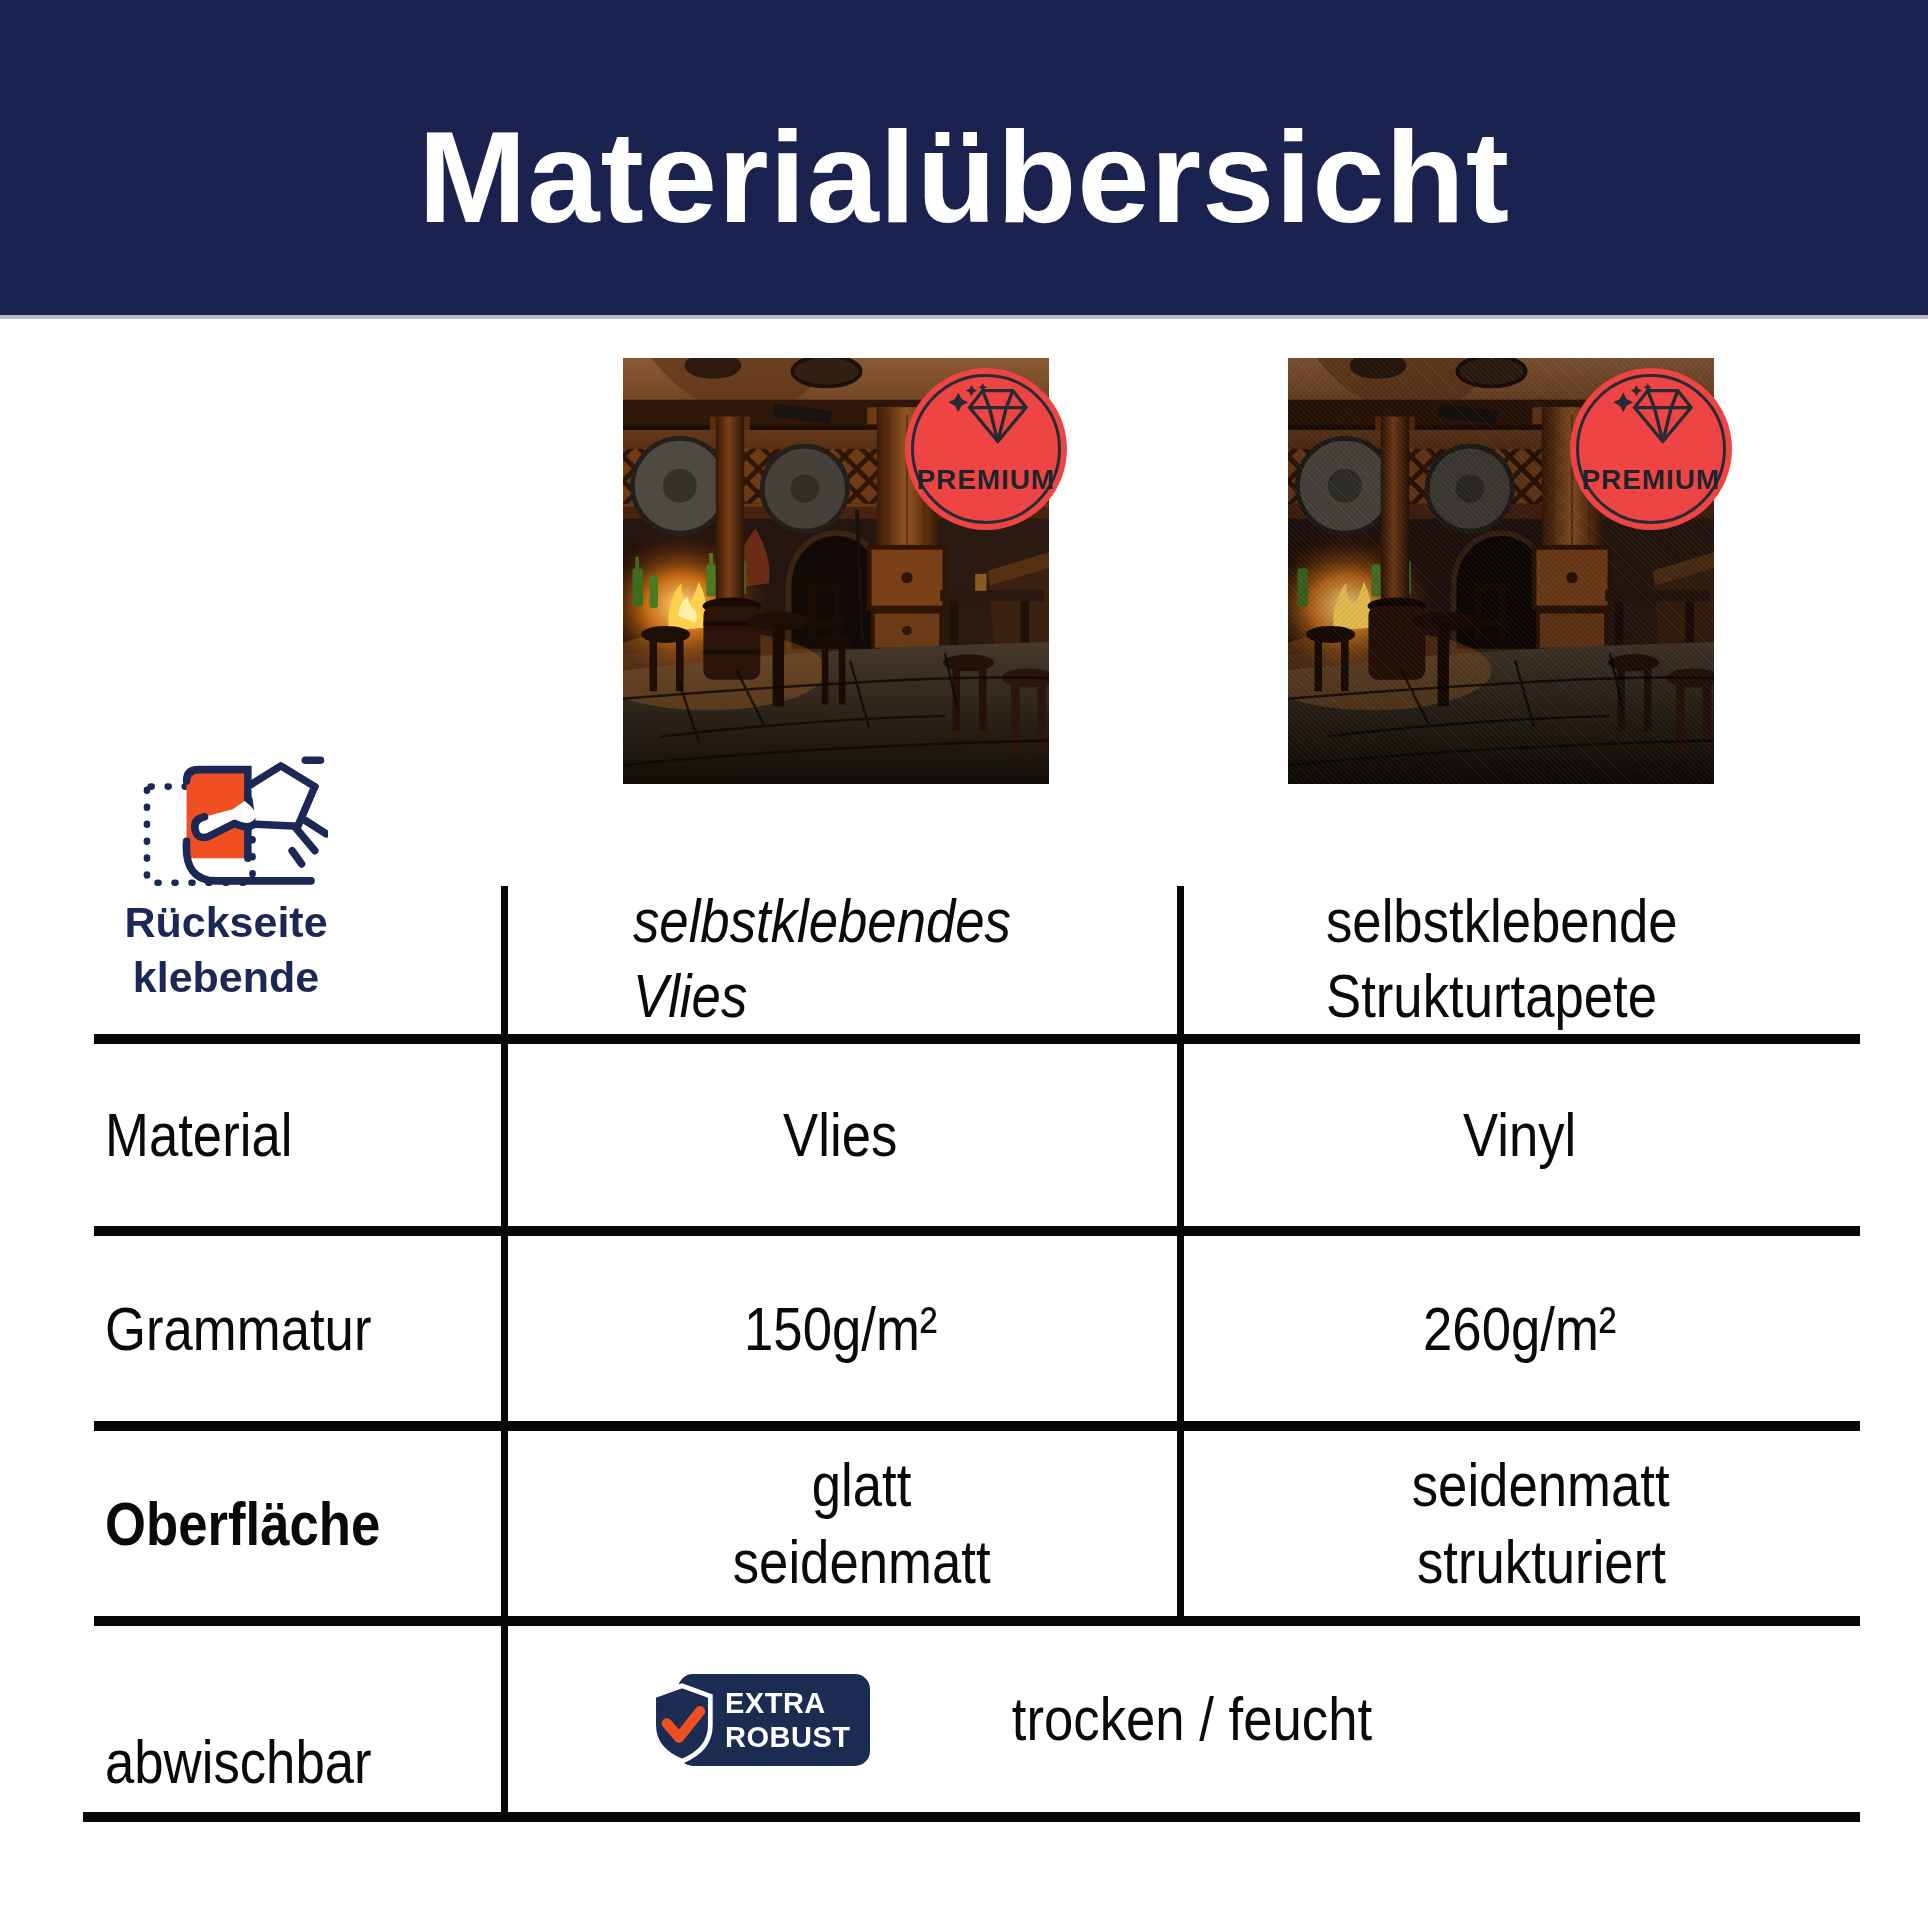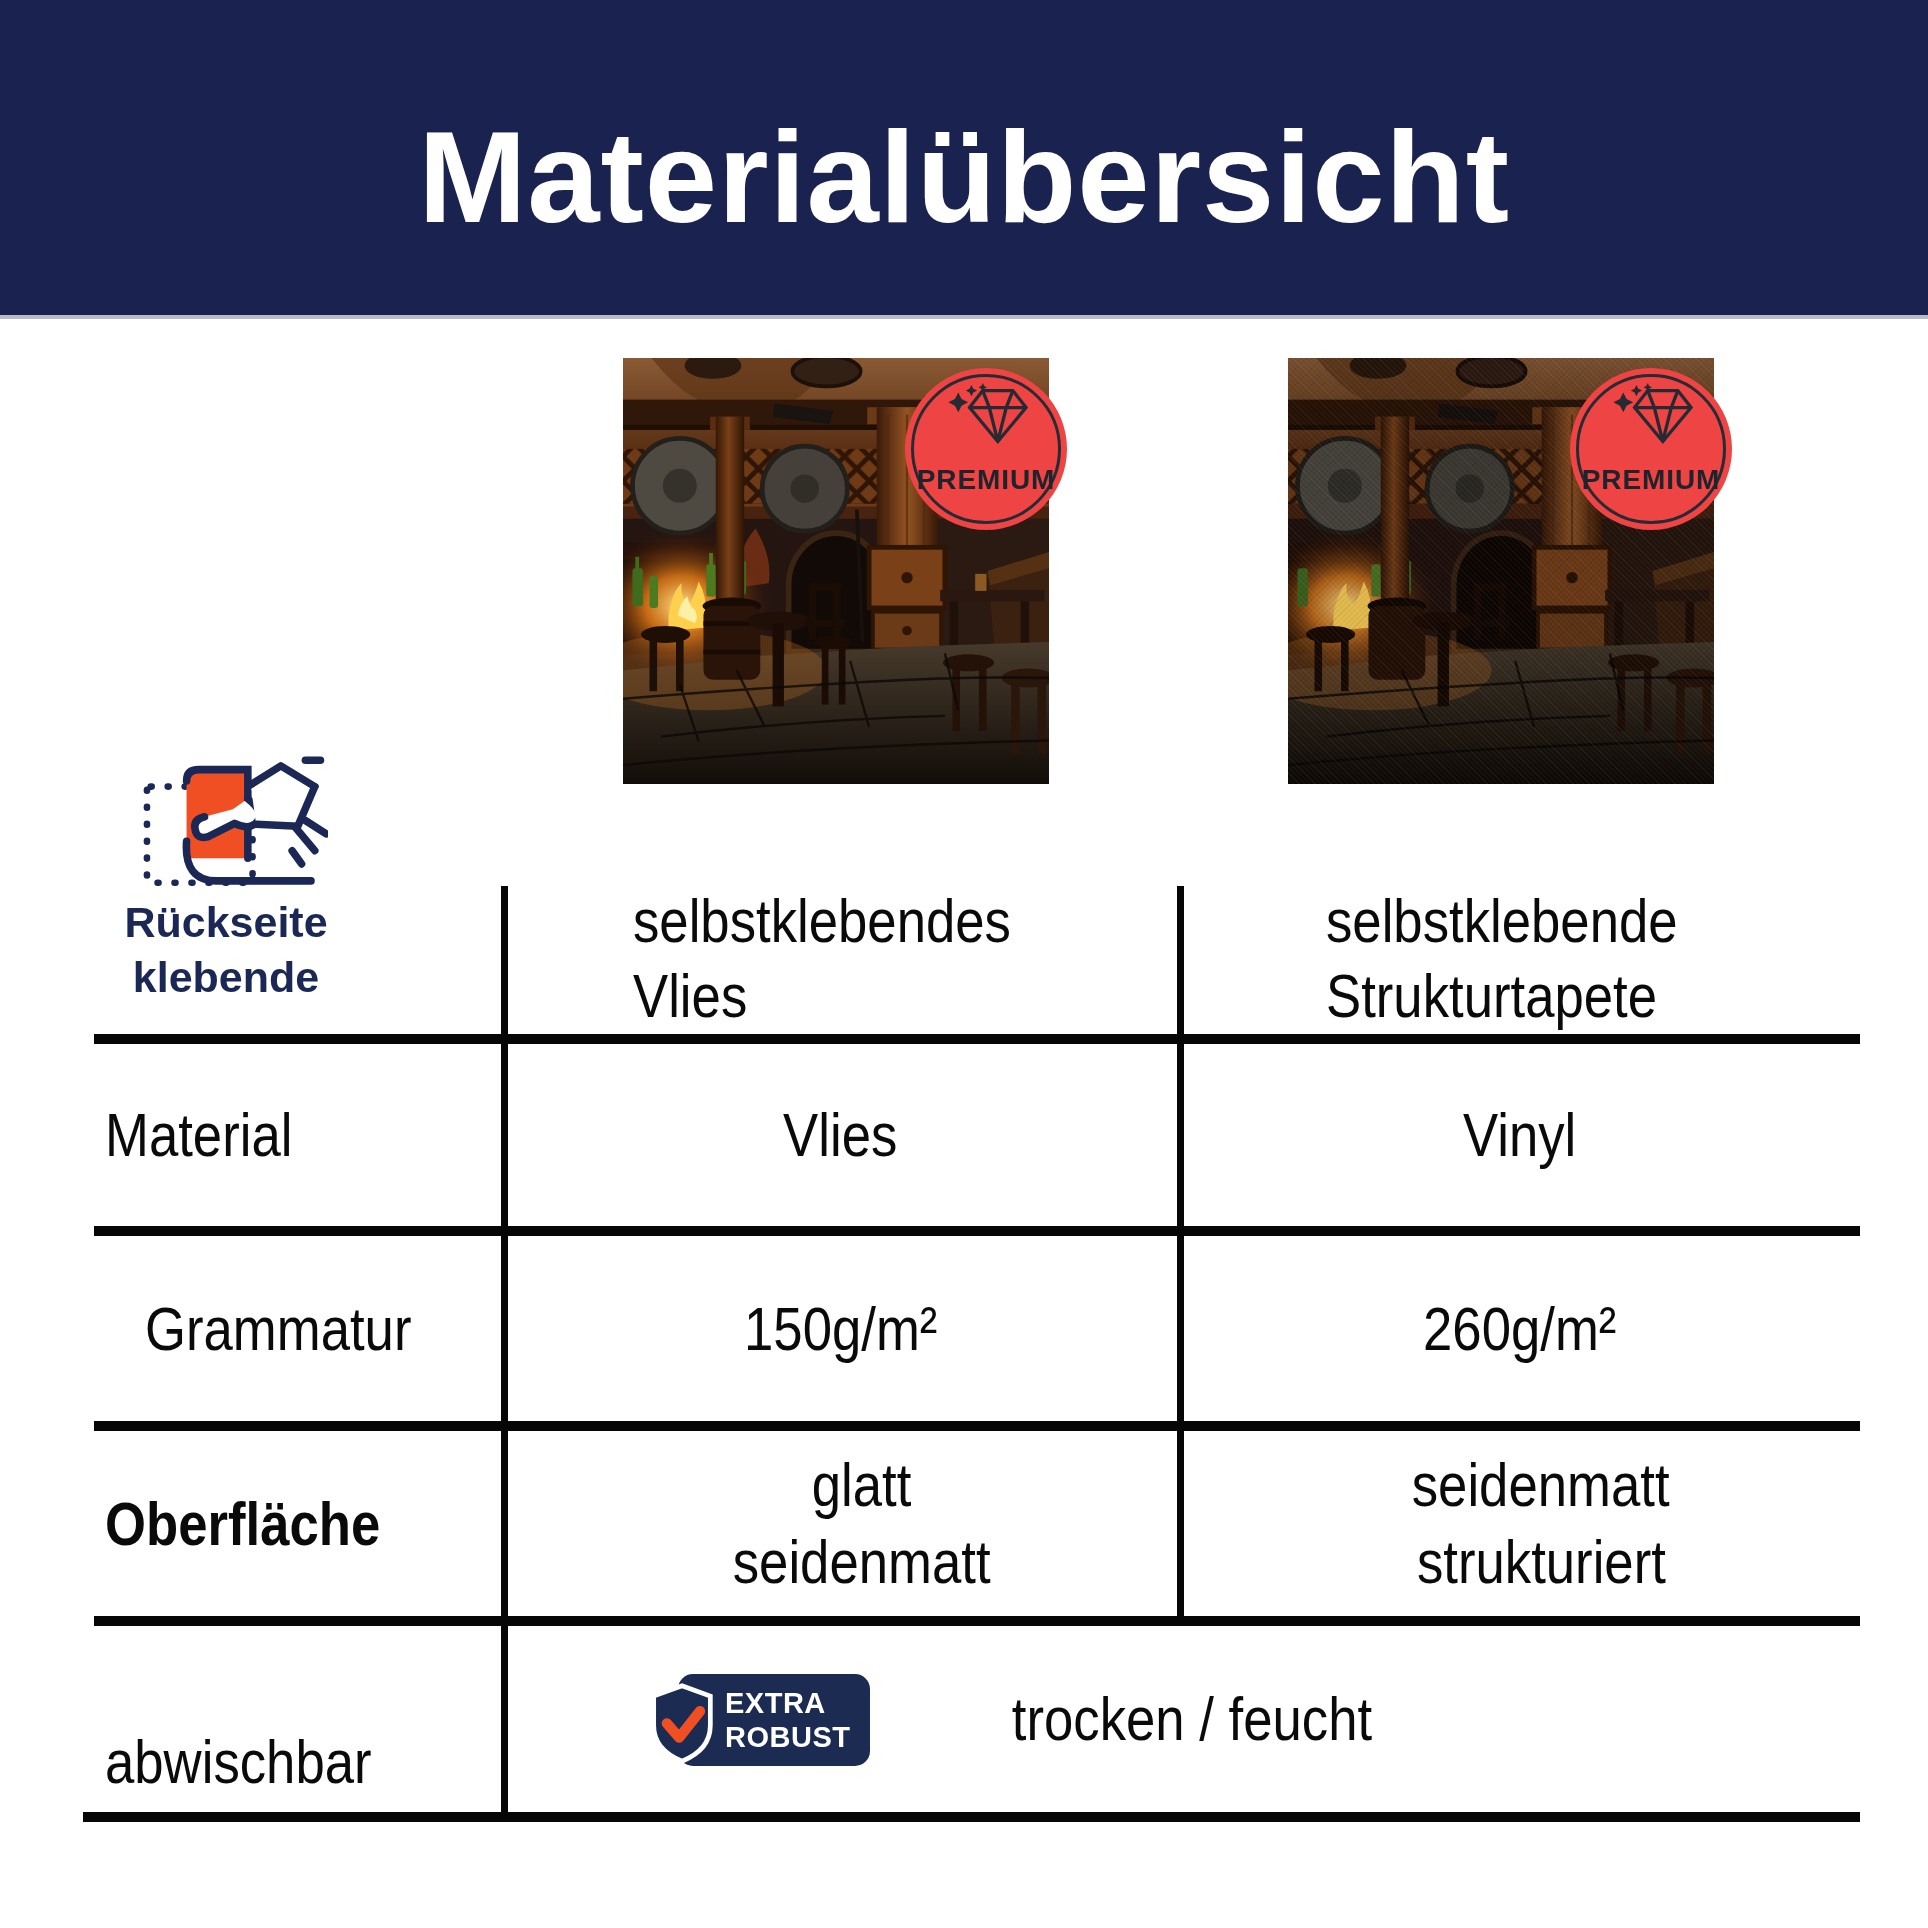--- a/index.html
+++ b/index.html
@@ -296,40 +296,40 @@
 </div>
 
 <div class="hline" style="top:1034px;"></div>
 <div class="hline" style="top:1226px;"></div>
 <div class="hline" style="top:1421px;"></div>
 <div class="hline" style="top:1616px;"></div>
 <div class="hline" style="left:83px;width:1777px;top:1812px;"></div>
 <div class="vline" style="left:501px;top:886px;height:936px;"></div>
 <div class="vline" style="left:1177px;top:886px;height:740px;"></div>
 
-<div class="tcell from-left" style="left:633px;top:883px;line-height:75px;">
+<div class="tcell from-left" style="left:633px;top:883px;line-height:75px;font-style:italic;">
   <div><span class="cond">selbstklebendes</span></div>
   <div><span class="cond">Vlies</span></div>
 </div>
 <div class="tcell from-left" style="left:1326px;top:883px;line-height:75px;">
   <div><span class="cond">selbstklebende</span></div>
   <div><span class="cond">Strukturtapete</span></div>
 </div>
 
 <div class="tcell from-left" style="left:105px;top:1100px;">
   <span class="cond">Material</span>
 </div>
 <div class="tcell centered" style="left:501px;width:679px;top:1100px;">
   <span class="cond">Vlies</span>
 </div>
 <div class="tcell centered" style="left:1180px;width:680px;top:1100px;">
   <span class="cond">Vinyl</span>
 </div>
 
-<div class="tcell from-left" style="left:105px;top:1294px;margin-left:40px;">
+<div class="tcell from-left" style="left:105px;top:1294px;">
   <span class="cond">Grammatur</span>
 </div>
 <div class="tcell centered" style="left:501px;width:679px;top:1294px;">
   <span class="cond">150g/m²</span>
 </div>
 <div class="tcell centered" style="left:1180px;width:680px;top:1294px;">
   <span class="cond">260g/m²</span>
 </div>
 
 <div class="tcell from-left" style="left:105px;top:1489px;font-weight:bold;">

